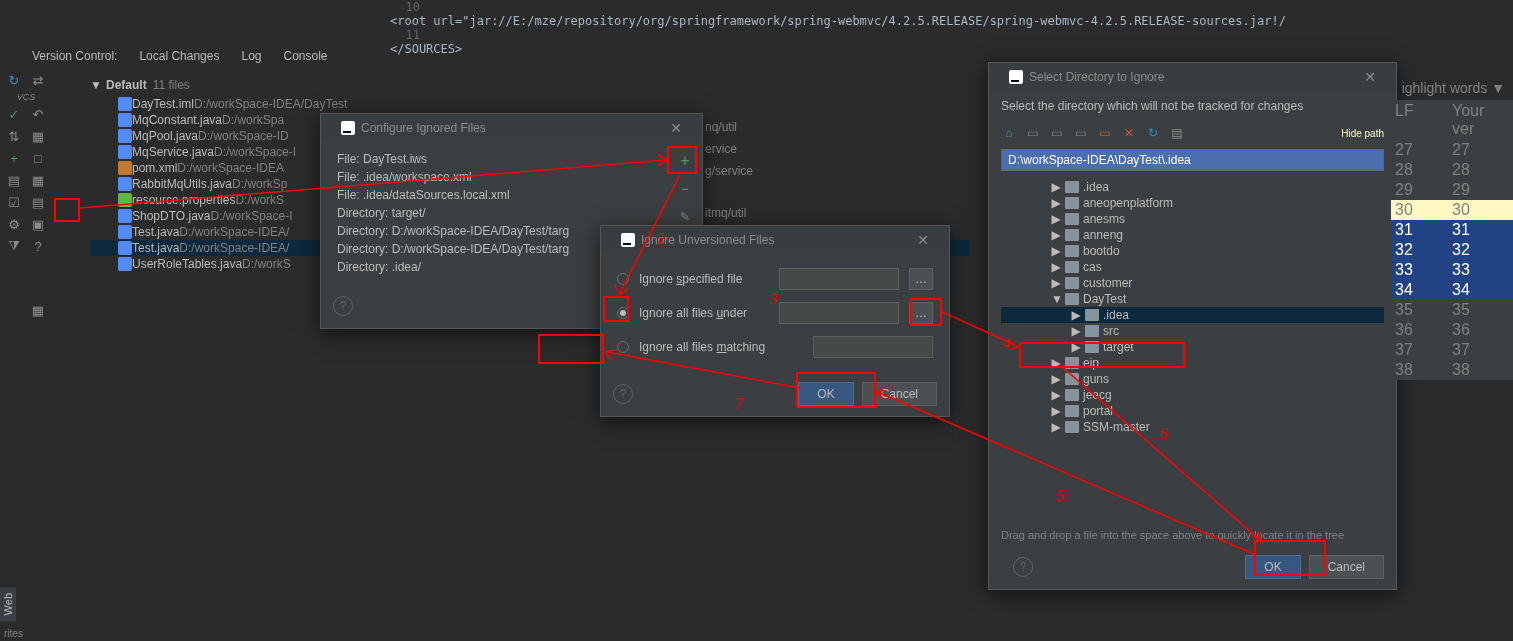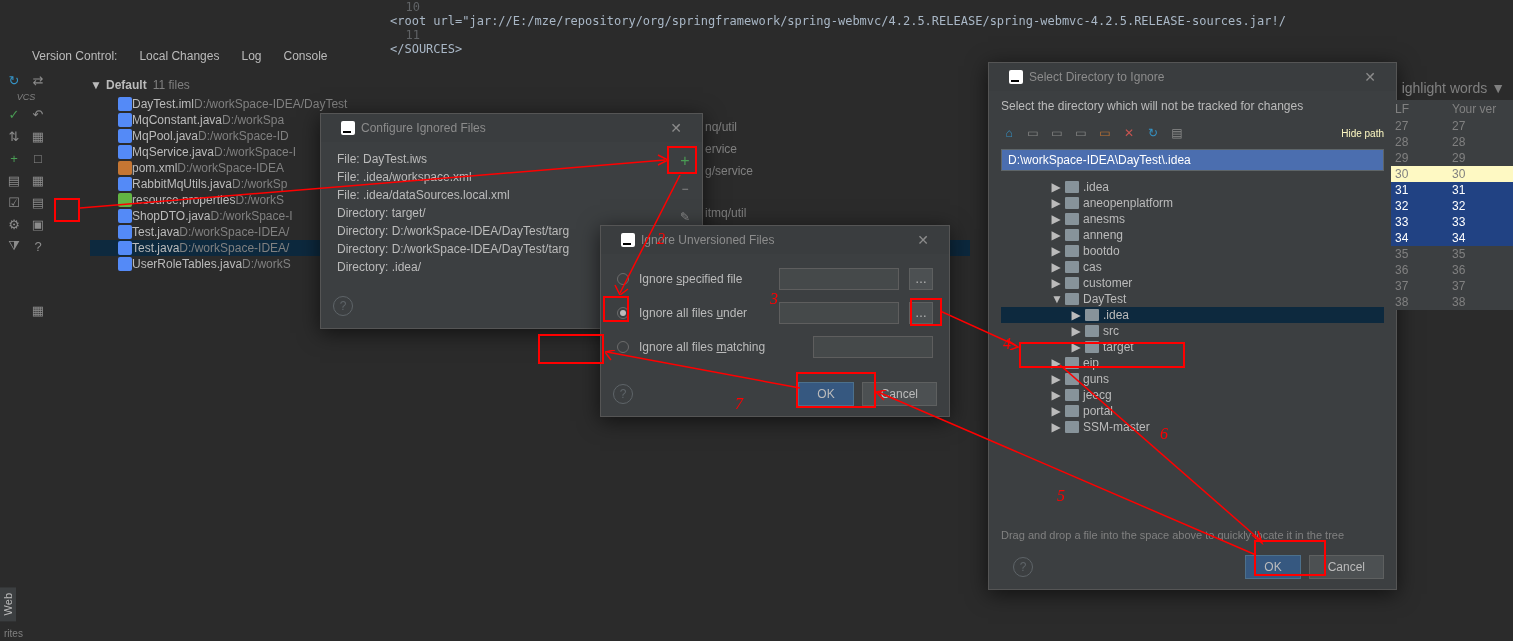--- a/index.html
+++ b/index.html
@@ -179,21 +179,21 @@
   .indent-3 { padding-left: 70px; }
   .dlg-select .hint { padding: 4px 12px; color: #808080; font-size: 11px; }
   .dlg-select .help-f { margin-left: 12px; }
   
   
   .right-panel {
     position: absolute;
     right: 0; top: 70px;
     width: 122px;
     background: #3c3f41;
-    font-size: 12px;
+    font-size: 16px;
   }
   .right-panel .hdr { display: flex; padding: 2px 4px; color: #808080; }
   .right-panel .hdr span { flex: 1; }
   .right-panel .row { display: flex; padding: 1px 4px; }
   .right-panel .row span { flex: 1; color: #808080; }
   .right-panel .row.hl { background: #214283; }
   .right-panel .row.hl span { color: #fff; }
   .right-panel .row.soft { background: #fef9c3; }
   
   

